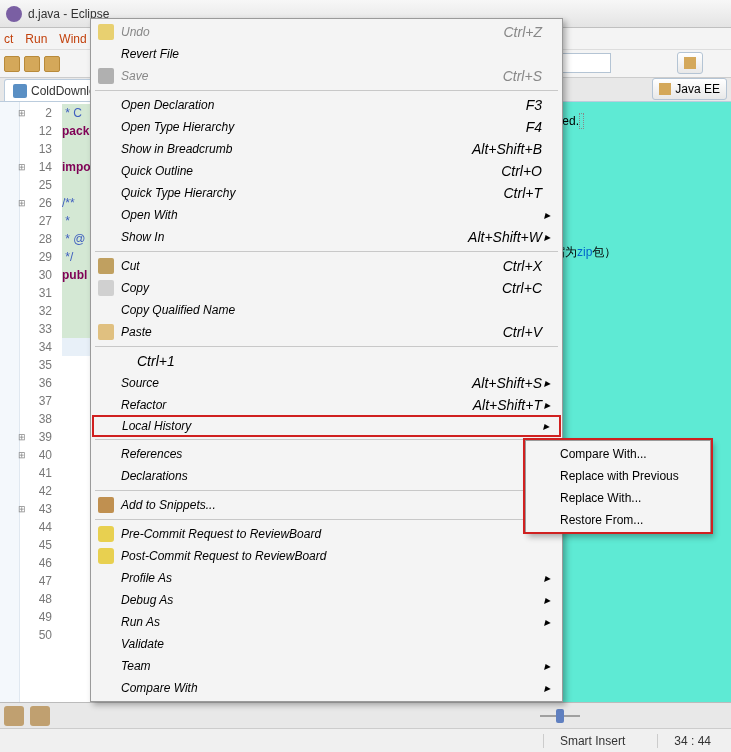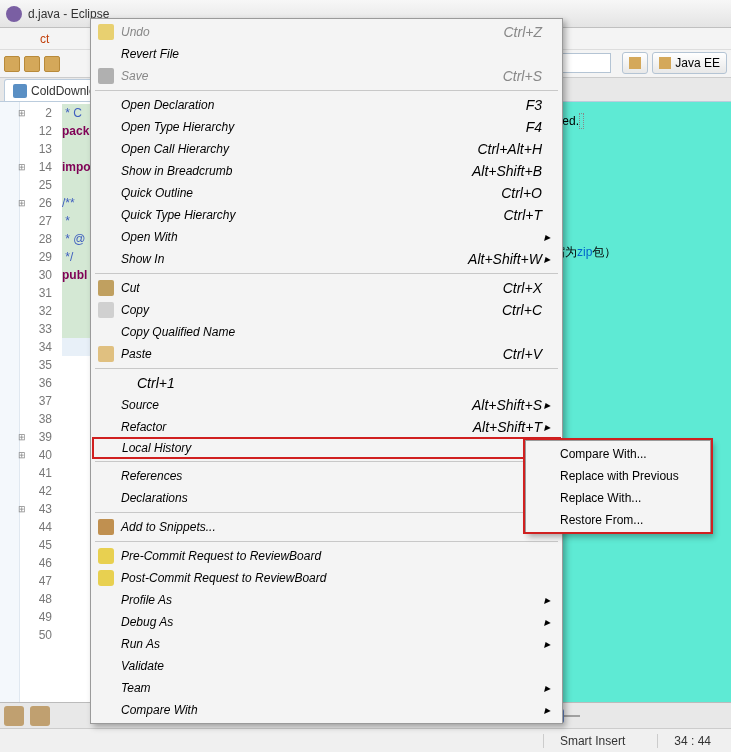--- a/index.html
+++ b/index.html
@@ -5,27 +5,27 @@
 * { margin: 0; padding: 0; box-sizing: border-box; font-family: "Segoe UI", Tahoma, sans-serif; font-size: 12px; }
 body { width: 731px; height: 752px; overflow: hidden; background: #f0f0f0; position: relative; }
 
 
 .titlebar { height: 28px; background: linear-gradient(#f7f7f7, #e4e4e4); display: flex; align-items: center; padding: 0 6px; border-bottom: 1px solid #c0c0c0; }
 .title-icon { width: 16px; height: 16px; background: #7a5fa3; border-radius: 50%; margin-right: 6px; }
 .titlebar span { color: #333; }
 
 
 .menubar { height: 22px; background: #f4f4f4; display: flex; align-items: center; padding: 0 4px; gap: 12px; border-bottom: 1px solid #ddd; }
-.menubar span { color: #c2410c; cursor: default; margin-left: 36px; }
+.menubar span { color: #c2410c; cursor: default; }
 
 
 .toolbar { height: 28px; background: #f4f4f4; border-bottom: 1px solid #ccc; display: flex; align-items: center; padding: 0 4px; gap: 4px; position: relative; }
 .toolbar-icon { width: 16px; height: 16px; background: #d4a85a; border: 1px solid #b88a3a; border-radius: 2px; }
 .toolbar-search { position: absolute; right: 120px; top: 3px; width: 110px; height: 20px; border: 1px solid #b4c4d4; background: #fff; padding: 0 4px; font-size: 11px; color: #888; display: flex; align-items: center; }
-.toolbar-perspective { position: absolute; right: 4px; top: 2px; display: flex; align-items: center; gap: 4px; }
+.toolbar-perspective { position: absolute; right: 4px; top: 2px; display: flex; align-items: center; gap: 4px; flex-direction: column; }
 .persp-btn { height: 22px; padding: 0 6px; border: 1px solid #b4c4d4; background: linear-gradient(#fff,#e8e8e8); display: flex; align-items: center; gap: 4px; border-radius: 3px; }
 .persp-icon { width: 12px; height: 12px; background: #d4a85a; }
 
 
 .tab-area { height: 24px; background: #e8e8e8; display: flex; align-items: flex-end; padding: 0 4px; border-bottom: 1px solid #bcd; }
 .file-tab { height: 22px; background: #fff; border: 1px solid #bcd; border-bottom: none; border-radius: 3px 3px 0 0; padding: 2px 8px; display: flex; align-items: center; gap: 4px; }
 .file-tab-icon { width: 14px; height: 14px; background: #5a8fc4; border-radius: 2px; }
 .file-tab span { color: #333; }
 
 
@@ -228,26 +228,20 @@
       <div class="menu-arrow"></div>
     </div>
     <div class="menu-item">
       <div class="menu-icon-slot"></div>
       <div class="menu-label">Open Type Hierarchy</div>
       <div class="menu-shortcut">F4</div>
       <div class="menu-arrow"></div>
     </div>
     <div class="menu-item">
       <div class="menu-icon-slot"></div>
-      <div class="menu-label">Open Call Hierarchy</div>
-      <div class="menu-shortcut">Ctrl+Alt+H</div>
-      <div class="menu-arrow"></div>
-    </div>
-    <div class="menu-item">
-      <div class="menu-icon-slot"></div>
       <div class="menu-label">Show in Breadcrumb</div>
       <div class="menu-shortcut">Alt+Shift+B</div>
       <div class="menu-arrow"></div>
     </div>
     <div class="menu-item">
       <div class="menu-icon-slot"></div>
       <div class="menu-label">Quick Outline</div>
       <div class="menu-shortcut">Ctrl+O</div>
       <div class="menu-arrow"></div>
     </div>

